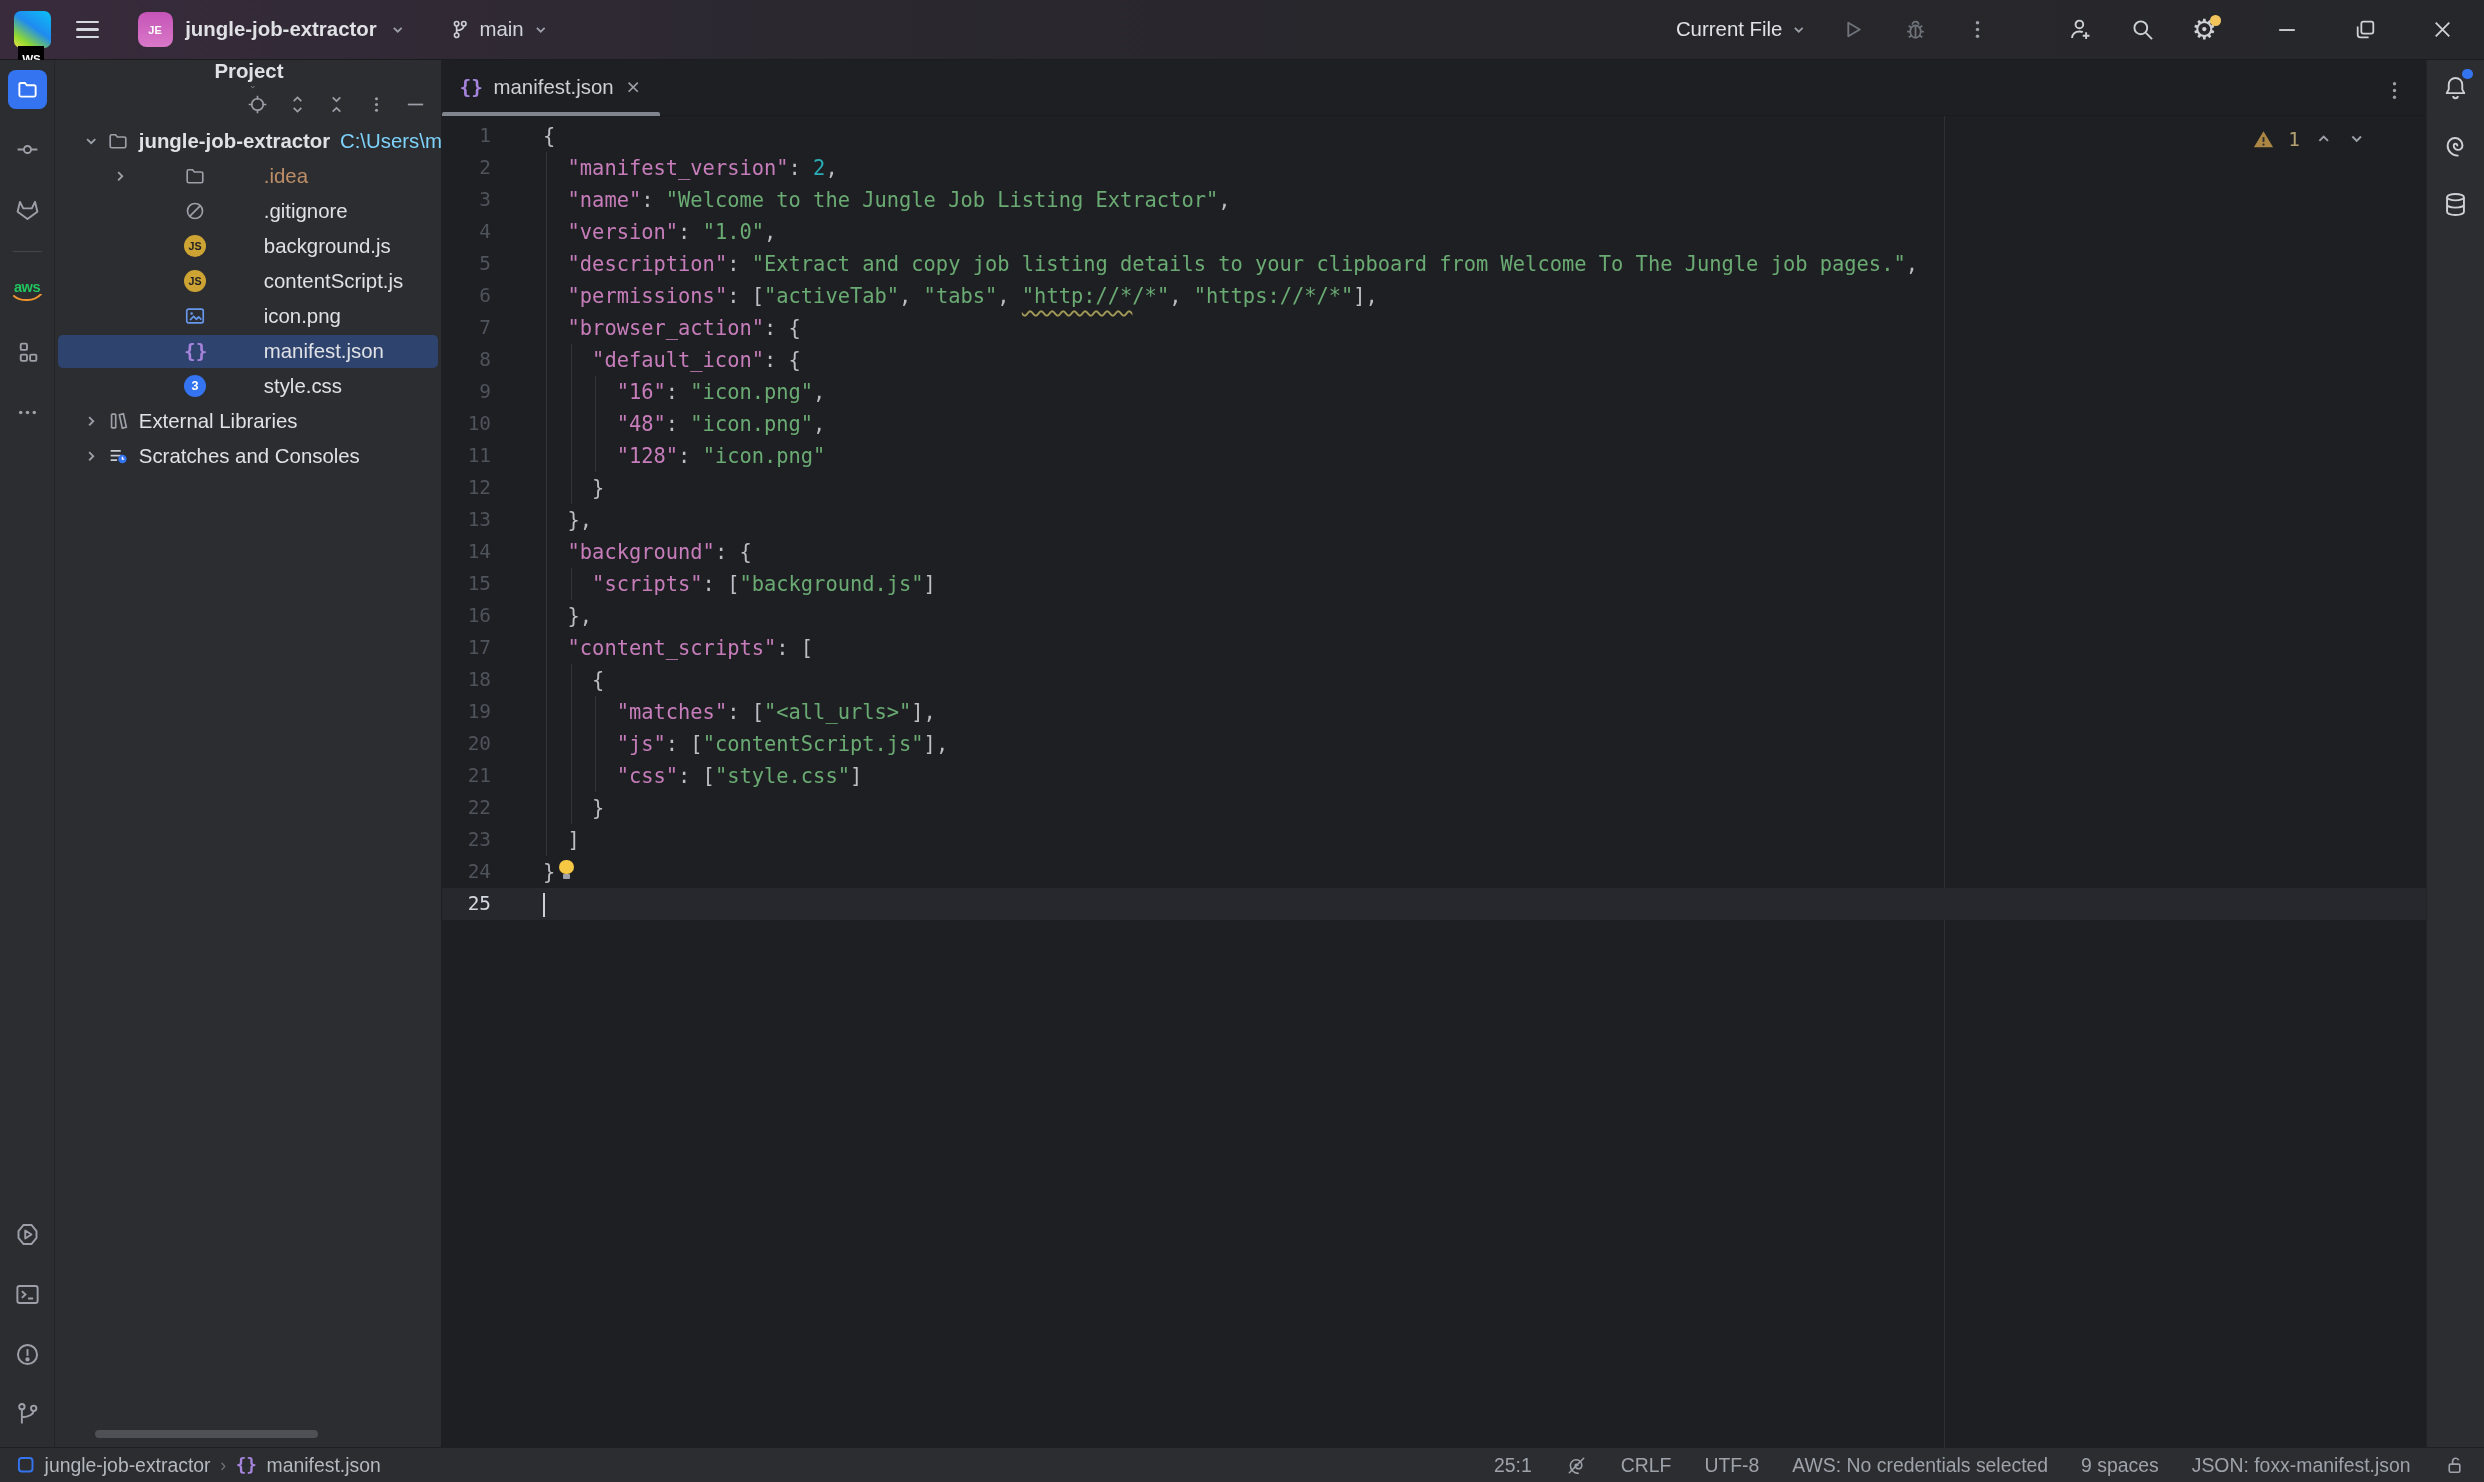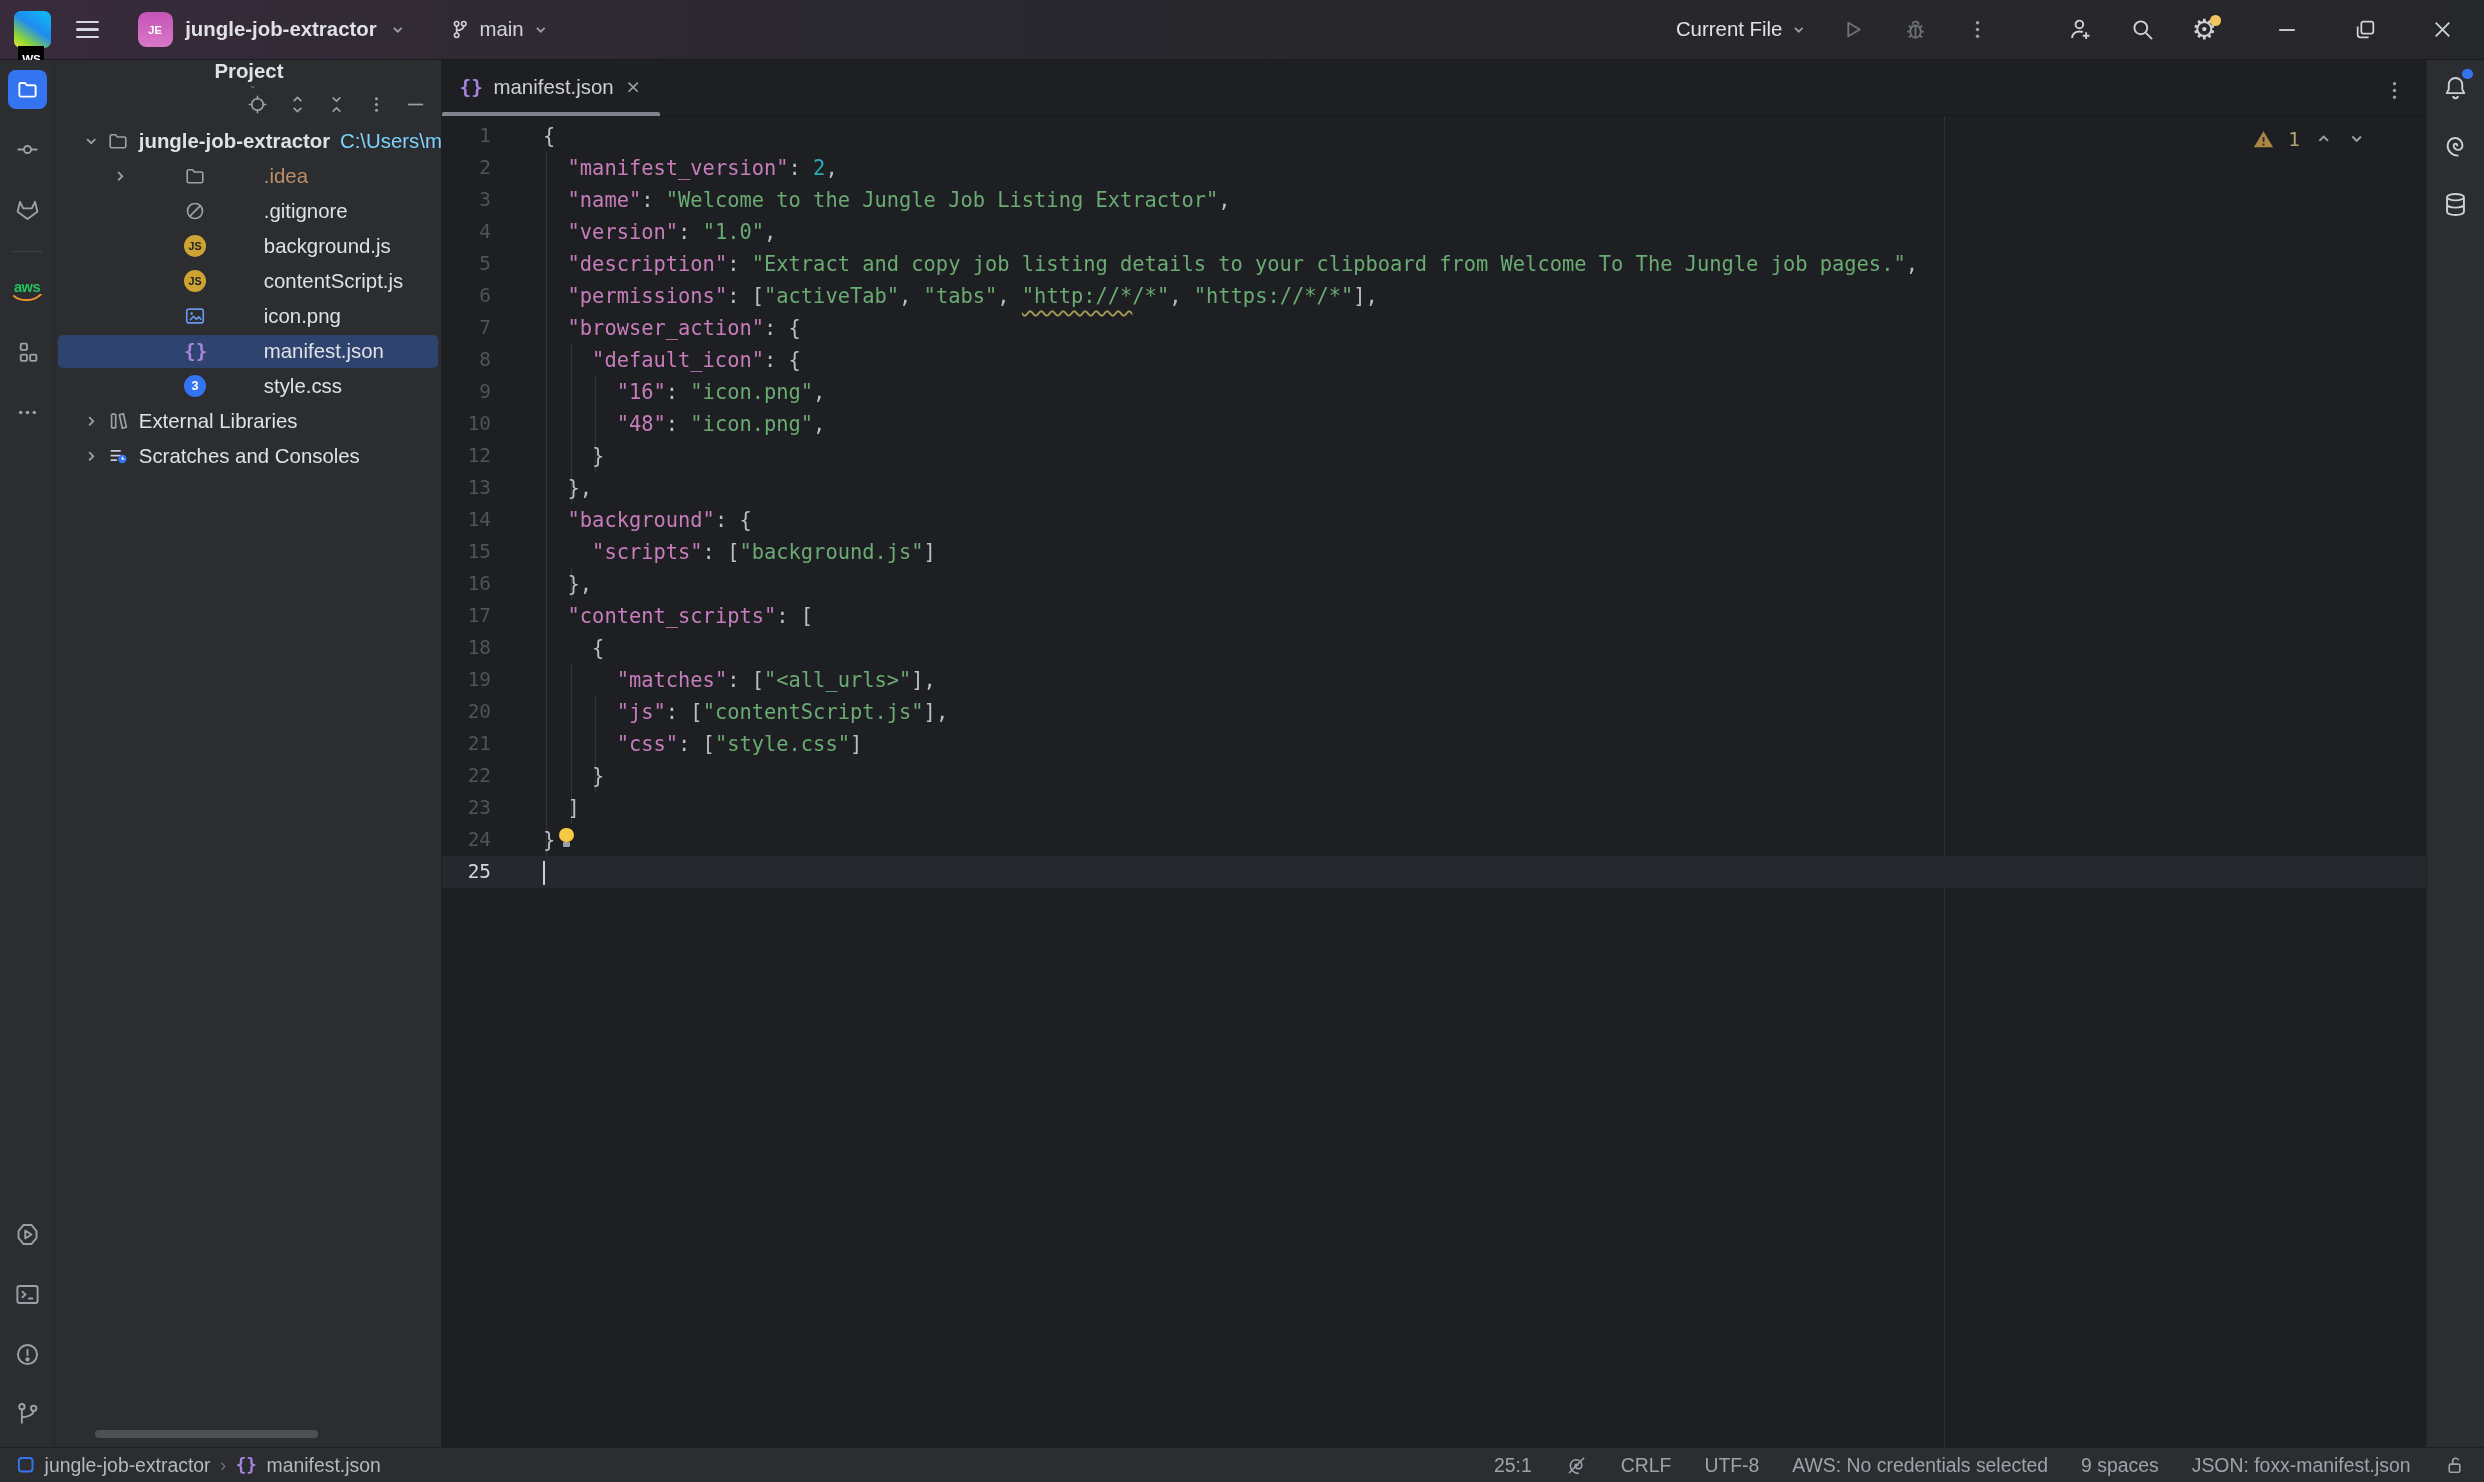--- a/index.html
+++ b/index.html
@@ -477,20 +477,21 @@
         <div class="cl"><span class="ln">1</span><span class="codetxt"><span class="pun">{</span></span></div>
         <div class="cl"><span class="ln">2</span><span class="codetxt"><span class="pun">  </span><span class="key">"manifest_version"</span><span class="pun">: </span><span class="num">2</span><span class="pun">,</span></span></div>
         <div class="cl"><span class="ln">3</span><span class="codetxt"><span class="pun">  </span><span class="key">"name"</span><span class="pun">: </span><span class="str">"Welcome to the Jungle Job Listing Extractor"</span><span class="pun">,</span></span></div>
         <div class="cl"><span class="ln">4</span><span class="codetxt"><span class="pun">  </span><span class="key">"version"</span><span class="pun">: </span><span class="str">"1.0"</span><span class="pun">,</span></span></div>
         <div class="cl"><span class="ln">5</span><span class="codetxt"><span class="pun">  </span><span class="key">"description"</span><span class="pun">: </span><span class="str">"Extract and copy job listing details to your clipboard from Welcome To The Jungle job pages."</span><span class="pun">,</span></span></div>
         <div class="cl"><span class="ln">6</span><span class="codetxt"><span class="pun">  </span><span class="key">"permissions"</span><span class="pun">: [</span><span class="str">"activeTab"</span><span class="pun">, </span><span class="str">"tabs"</span><span class="pun">, </span><span class="strw">"http://*</span><span class="str">/*"</span><span class="pun">, </span><span class="str">"https://*/*"</span><span class="pun">],</span></span></div>
         <div class="cl"><span class="ln">7</span><span class="codetxt"><span class="pun">  </span><span class="key">"browser_action"</span><span class="pun">: {</span></span></div>
         <div class="cl"><span class="ln">8</span><span class="codetxt"><span class="pun">    </span><span class="key">"default_icon"</span><span class="pun">: {</span></span></div>
         <div class="cl"><span class="ln">9</span><span class="codetxt"><span class="pun">      </span><span class="key">"16"</span><span class="pun">: </span><span class="str">"icon.png"</span><span class="pun">,</span></span></div>
         <div class="cl"><span class="ln">10</span><span class="codetxt"><span class="pun">      </span><span class="key">"48"</span><span class="pun">: </span><span class="str">"icon.png"</span><span class="pun">,</span></span></div>
+        <div class="cl"><span class="ln">11</span><span class="codetxt"><span class="pun">      </span><span class="key">"128"</span><span class="pun">: </span><span class="str">"icon.png"</span></span></div>
         <div class="cl"><span class="ln">12</span><span class="codetxt"><span class="pun">    }</span></span></div>
         <div class="cl"><span class="ln">13</span><span class="codetxt"><span class="pun">  },</span></span></div>
         <div class="cl"><span class="ln">14</span><span class="codetxt"><span class="pun">  </span><span class="key">"background"</span><span class="pun">: {</span></span></div>
         <div class="cl"><span class="ln">15</span><span class="codetxt"><span class="pun">    </span><span class="key">"scripts"</span><span class="pun">: [</span><span class="str">"background.js"</span><span class="pun">]</span></span></div>
         <div class="cl"><span class="ln">16</span><span class="codetxt"><span class="pun">  },</span></span></div>
         <div class="cl"><span class="ln">17</span><span class="codetxt"><span class="pun">  </span><span class="key">"content_scripts"</span><span class="pun">: [</span></span></div>
         <div class="cl"><span class="ln">18</span><span class="codetxt"><span class="pun">    {</span></span></div>
         <div class="cl"><span class="ln">19</span><span class="codetxt"><span class="pun">      </span><span class="key">"matches"</span><span class="pun">: [</span><span class="str">"&lt;all_urls&gt;"</span><span class="pun">],</span></span></div>
         <div class="cl"><span class="ln">20</span><span class="codetxt"><span class="pun">      </span><span class="key">"js"</span><span class="pun">: [</span><span class="str">"contentScript.js"</span><span class="pun">],</span></span></div>
         <div class="cl"><span class="ln">21</span><span class="codetxt"><span class="pun">      </span><span class="key">"css"</span><span class="pun">: [</span><span class="str">"style.css"</span><span class="pun">]</span></span></div>

